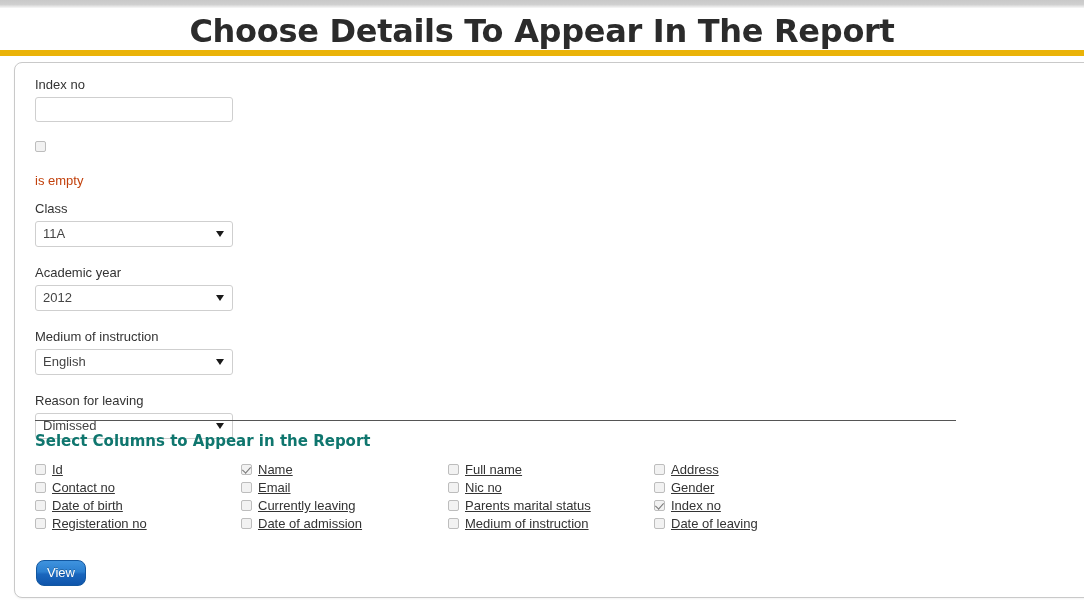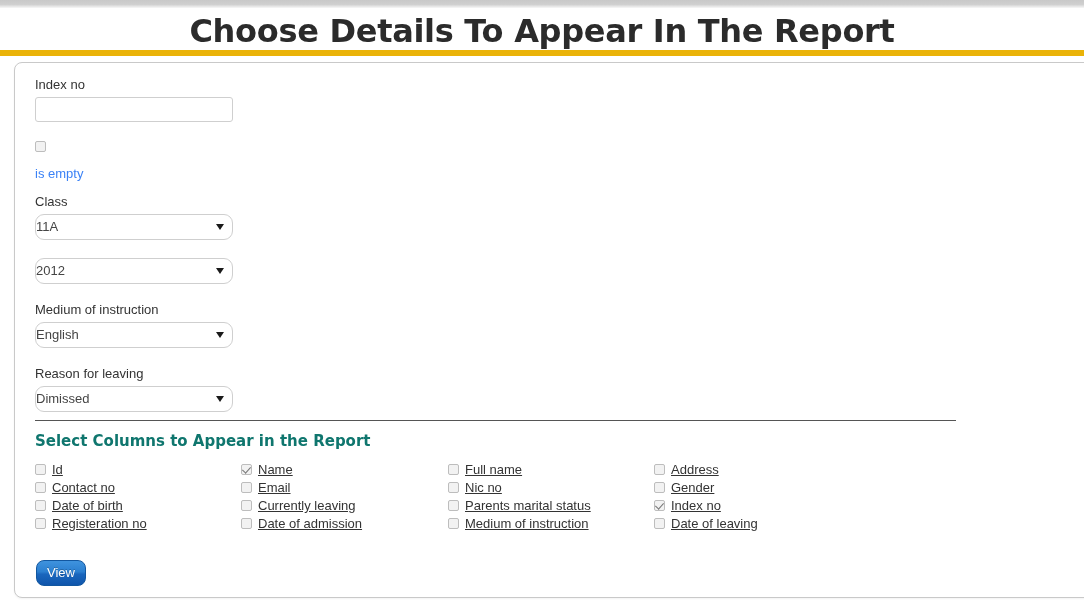--- a/index.html
+++ b/index.html
@@ -114,40 +114,41 @@
     height: 7px;
     border: solid #777777;
     border-width: 0 1.6px 1.6px 0;
     transform: rotate(42deg);
   }
 
   .isempty-row { margin-top: 17px; }
   .isempty-label {
     display: block;
     font-size: 13px;
-    color: #3b82f6;
-    margin-top: 12px;
+    color: #c2410c;
+    margin-top: 19px;
     line-height: 15px;
   }
 
   .select-wrap {
     position: relative;
     width: 198px;
     height: 26px;
   }
   .select-box {
     width: 198px;
     height: 26px;
     border: 1px solid #cfcfcf;
-    border-radius: 9px;
+    border-radius: 3px;
     background: #ffffff;
     box-sizing: border-box;
     font-size: 13px;
     color: #444444;
     line-height: 24px;
+    padding-left: 7px;
     white-space: nowrap;
     overflow: hidden;
   }
   .select-arrow {
     position: absolute;
     right: 9px;
     top: 10px;
     width: 0; height: 0;
     border-left: 4px solid transparent;
     border-right: 4px solid transparent;
@@ -249,20 +250,21 @@
     </div>
 
     <div class="spacer-13"></div>
     <label class="field-label">Class</label>
     <div class="select-wrap">
       <div class="select-box">11A</div>
       <span class="select-arrow"></span>
     </div>
 
     <div class="spacer-18"></div>
+    <label class="field-label">Academic year</label>
     <div class="select-wrap">
       <div class="select-box">2012</div>
       <span class="select-arrow"></span>
     </div>
 
     <div class="spacer-18"></div>
     <label class="field-label">Medium of instruction</label>
     <div class="select-wrap">
       <div class="select-box">English</div>
       <span class="select-arrow"></span>

